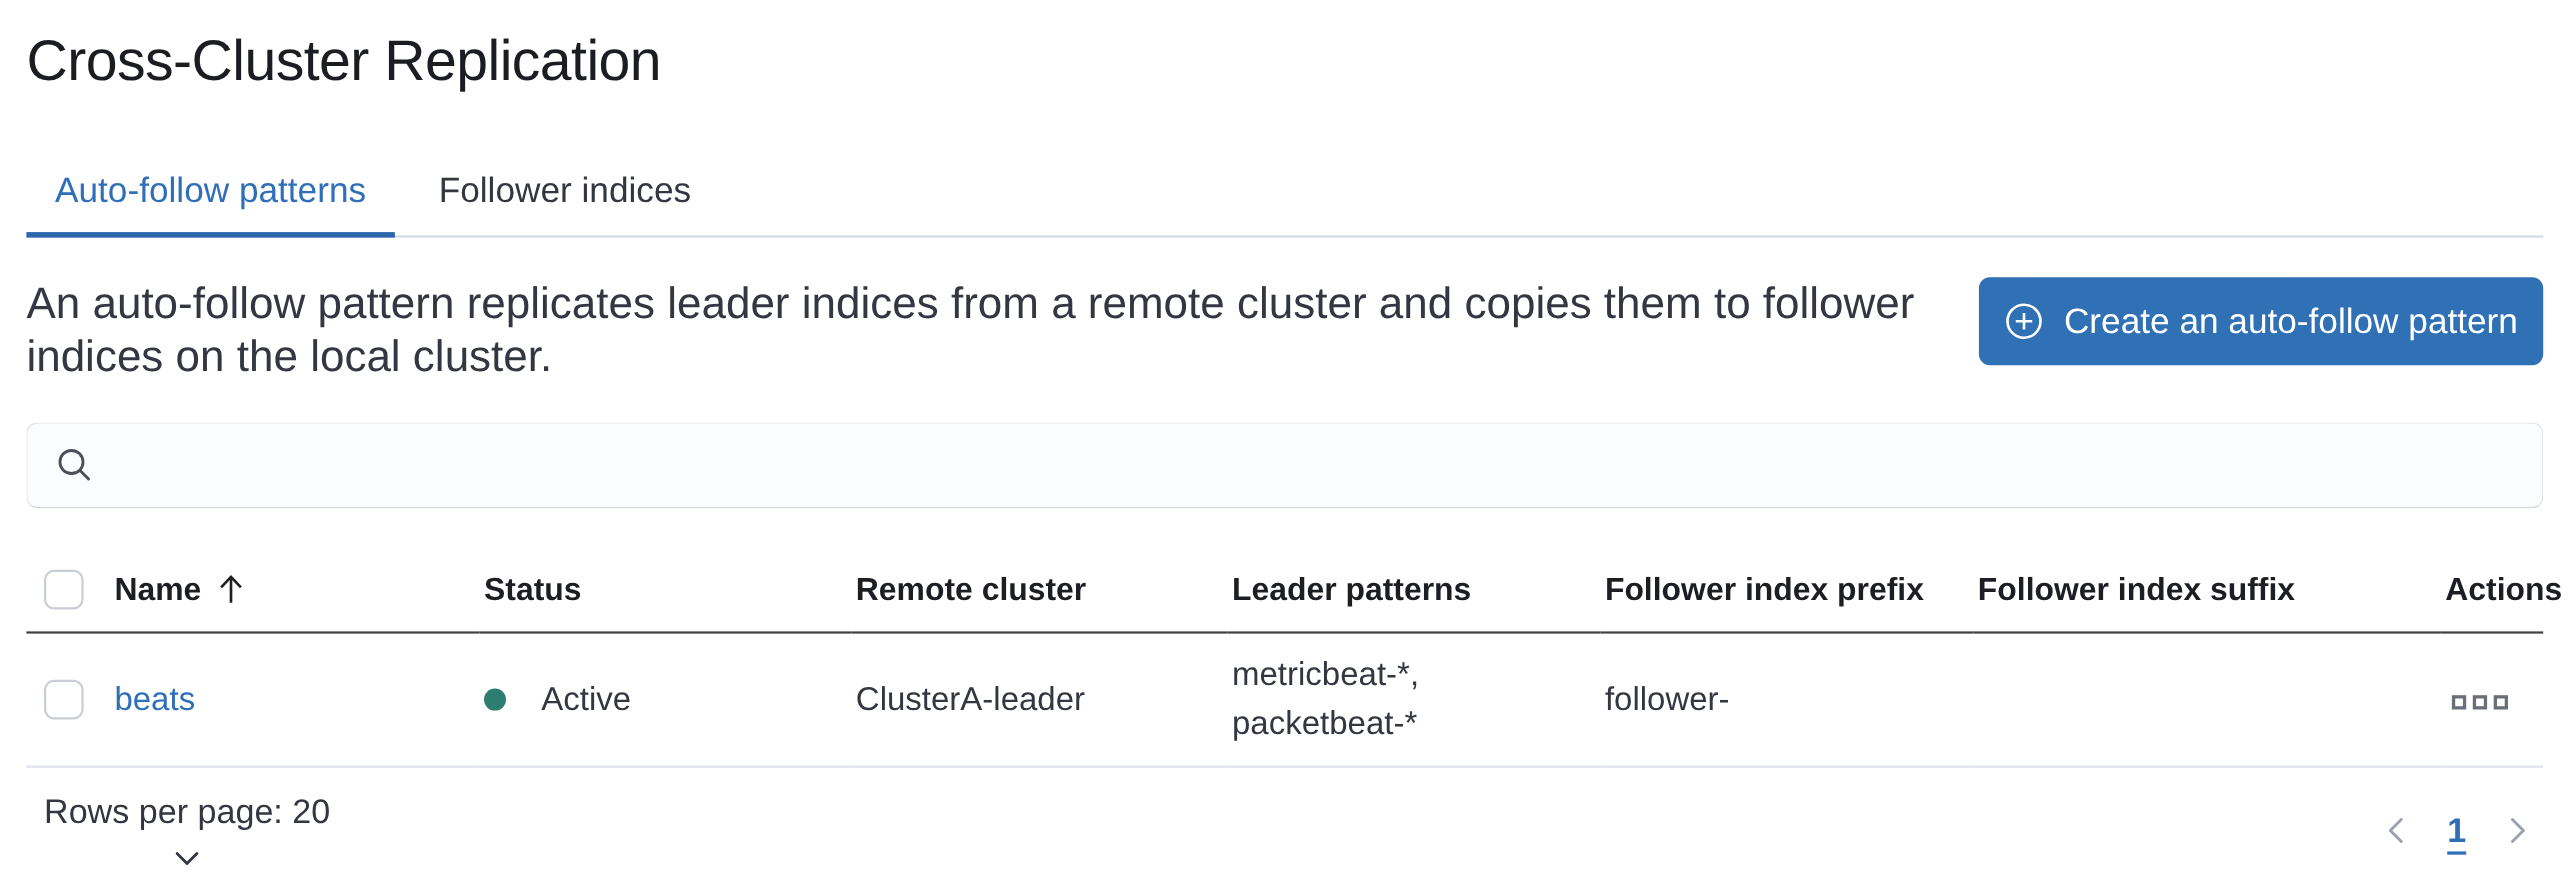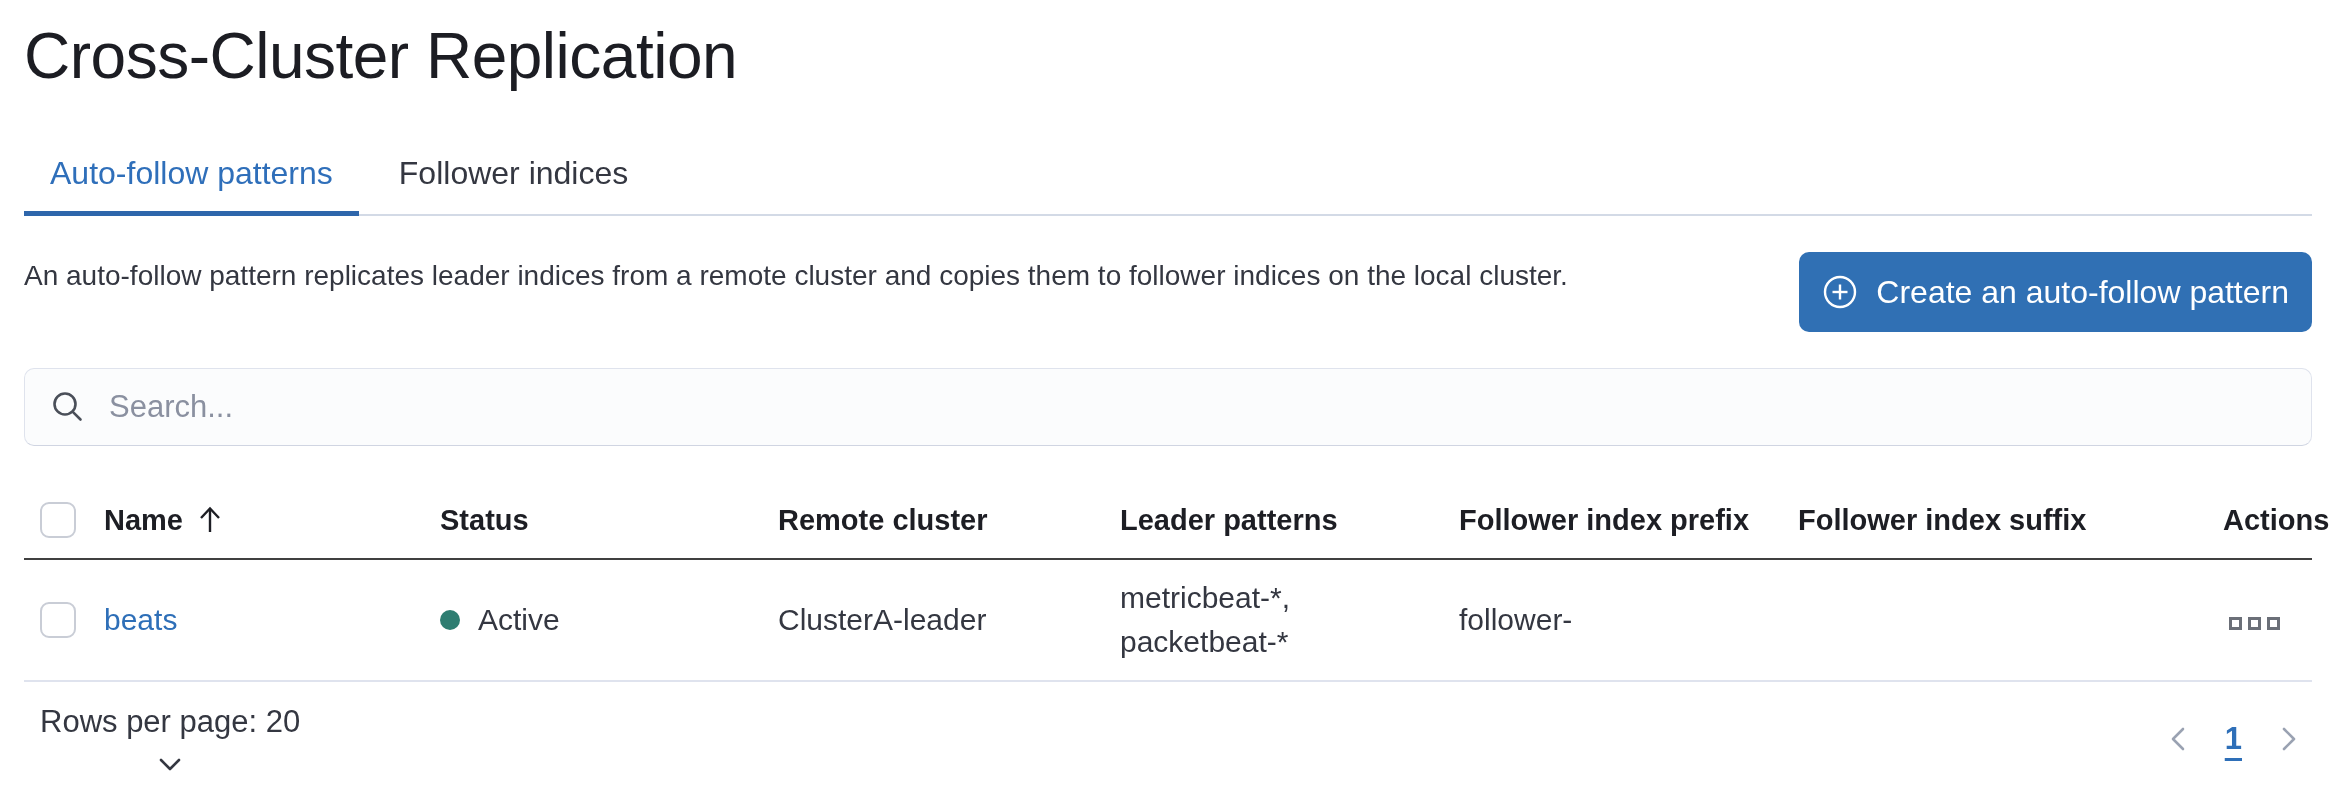--- a/index.html
+++ b/index.html
@@ -8,21 +8,21 @@
     background: #ffffff;
     font-family: "Liberation Sans", sans-serif;
     color: #343741;
     overflow: hidden;
   }
   .container { padding: 0 24px; }
 
   
   .page-title {
     padding-top: 14px;
-    font-size: 64px;
+    font-size: 52px;
     line-height: 84px;
     font-weight: 400;
     letter-spacing: -0.5px;
     color: #1c1d23;
   }
 
   
   .tabs {
     margin-top: 40px;
     display: flex;
@@ -50,21 +50,21 @@
     background: #2e66ab;
   }
 
   
   .intro {
     margin-top: 36px;
     display: flex;
     align-items: flex-start;
   }
   .intro-text {
-    font-size: 28px;
+    font-size: 40px;
     line-height: 48px;
     color: #343741;
     max-width: 1730px;
   }
   .create-btn {
     margin-left: auto;
     margin-top: 0;
     flex-shrink: 0;
     height: 80px;
     padding: 0 23px;
@@ -143,21 +143,21 @@
     display: block;
     cursor: pointer;
   }
 
   a.name-link {
     color: #2e6fb8;
     text-decoration: none;
     cursor: pointer;
   }
 
-  .status-cell { display: flex; align-items: center; gap: 18px; }
+  .status-cell { display: flex; align-items: center; gap: 32px; }
   .status-dot {
     width: 20px; height: 20px;
     border-radius: 50%;
     background: #2e7d71;
     flex-shrink: 0;
   }
 
   .leader-patterns span { display: block; line-height: 44px; }
 
   .actions-btn {
@@ -244,21 +244,20 @@
     </button>
   </div>
 
   <div class="search-bar">
     <span class="icon">
       <svg width="38" height="38" viewBox="0 0 38 38" fill="none">
         <circle cx="16" cy="16" r="10.5" stroke="#4a4f59" stroke-width="2.6"></circle>
         <line x1="23.8" y1="23.8" x2="31.5" y2="31.5" stroke="#4a4f59" stroke-width="2.6" stroke-linecap="round"></line>
       </svg>
     </span>
-    <input class="search-input" type="text" value="" placeholder="Search..." style="">
   </div>
 
   <table class="ccr-table">
     <colgroup>
       <col style="width:76px">
         <col style="width:336px">
         <col style="width:338px">
         <col style="width:342px">
       <col style="width:339px">
         <col style="width:339px">

